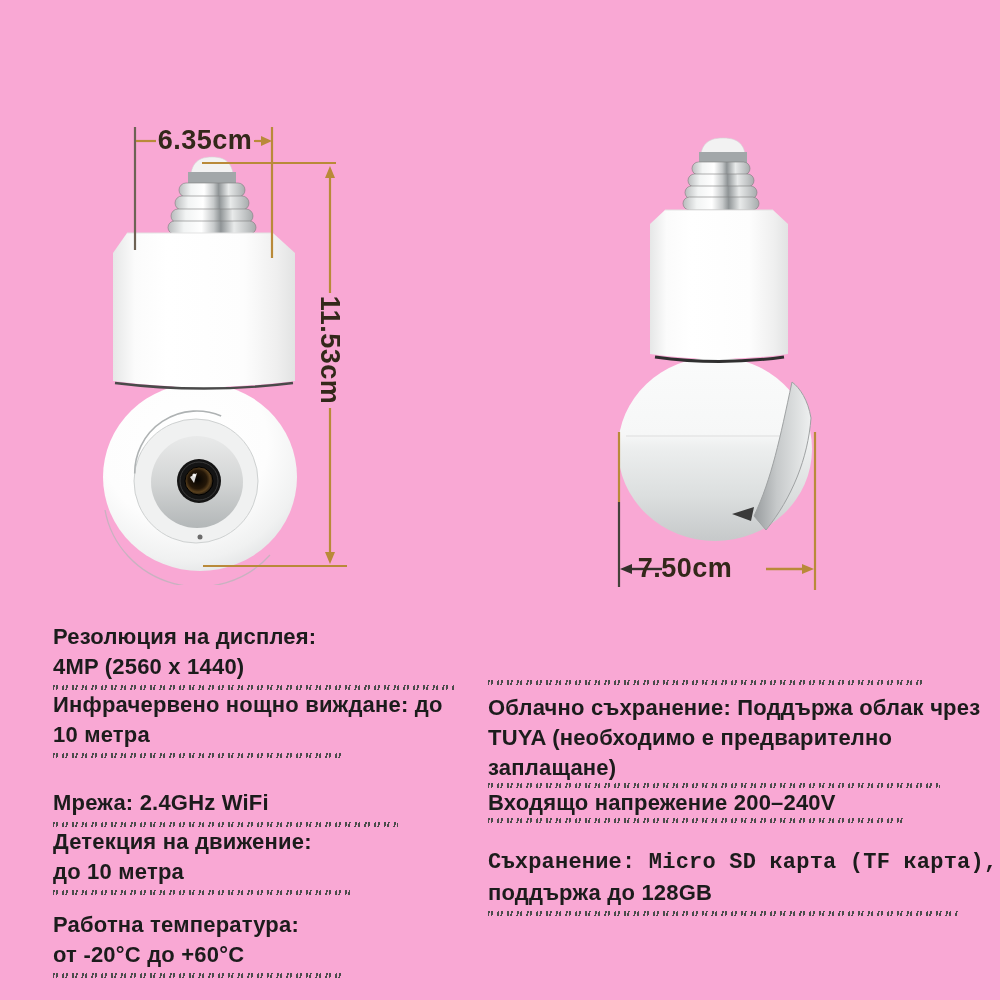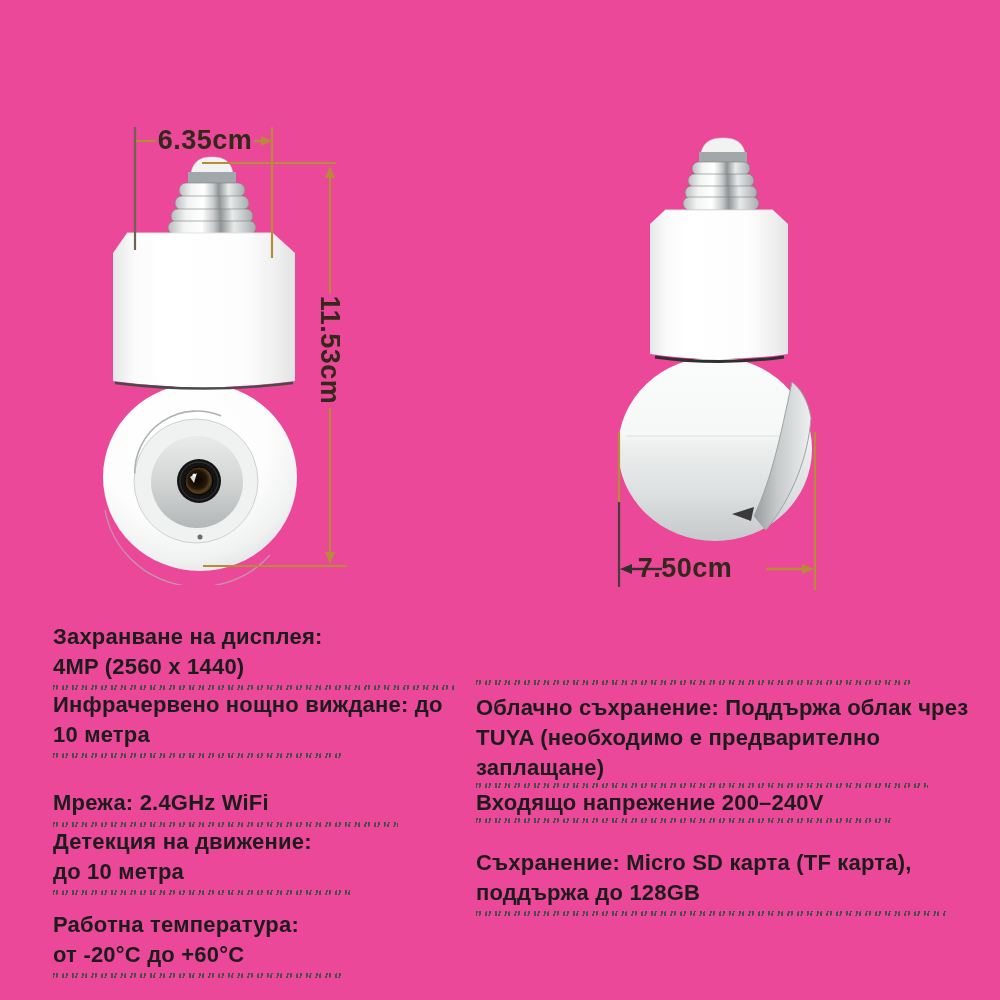--- a/index.html
+++ b/index.html
@@ -1,46 +1,46 @@
 <!DOCTYPE html>
 <html><head>
 <meta charset="utf-8">
 <style>
   html,body{margin:0;padding:0;}
   body{font-family:"Liberation Sans","DejaVu Sans",sans-serif;background:#fff;}
-  #canvas{position:relative;width:1000px;height:1000px;background:#ec4899;overflow:hidden;}
+  #canvas{position:relative;width:1000px;height:1000px;background:#f9a8d4;overflow:hidden;}
 
   .figure-svg{position:absolute;}
   #front-figure{left:40px;top:125px;}
   #rear-figure{left:600px;top:118px;}
 
   .dim-label{
     position:absolute;width:110px;text-align:center;
     font-weight:700;font-size:27px;line-height:28px;color:#33281a;letter-spacing:.5px;
     white-space:nowrap;
   }
   #dim-front-width{left:150px;top:126px;}
   #dim-front-height{left:275px;top:336px;transform:rotate(90deg);}
   #dim-rear-width{left:630px;top:554px;}
 
   .spec-col{position:absolute;color:#1c1c1c;}
   #spec-col-left{left:53px;top:616px;width:420px;}
-  #spec-col-right{left:476px;top:672px;width:500px;}
+  #spec-col-right{left:488px;top:672px;width:500px;}
   .spec-line{
     font-size:22px;font-weight:700;line-height:30px;letter-spacing:.2px;
     white-space:nowrap;color:#1c1c1c;
   }
   .divider{
     height:5px;margin-top:3px;
     background-image:repeating-linear-gradient(100deg,
       #4c4c4c 0px,#4c4c4c 1.8px,transparent 1.8px,transparent 3.4px,
       #4c4c4c 3.4px,#4c4c4c 5.2px,transparent 5.2px,transparent 9.6px);
   }
   .mt6{margin-top:6px;} .mt8{margin-top:8px;} .mt10{}
-  .mt30{margin-top:30px;} .mt25{margin-top:25px;} .mt4{margin-top:4px;} .mt3{margin-top:15px;}
+  .mt30{margin-top:30px;} .mt25{margin-top:25px;font-family:Liberation Mono, monospace;} .mt4{margin-top:4px;} .mt3{margin-top:15px;}
   .w402{width:402px;} .w289{width:289px;} .w345{width:345px;} .w297{width:297px;} .w292{width:292px;}
   .w434{width:434px;} .w452{width:452px;} .w415{width:415px;} .w470{width:470px;}
 </style>
 </head>
 <body>
 
 <div id="canvas">
 
   <svg id="front-figure" class="figure-svg" width="320" height="460" viewBox="0 0 320 460">
     <defs>
@@ -185,21 +185,21 @@
       <polygon points="214,451 202,446 202,456" fill="#b98a39"></polygon>
     </g>
   </svg>
 
   <div class="dim-label" id="dim-front-width">6.35cm</div>
   <div class="dim-label" id="dim-front-height">11.53cm</div>
   <div class="dim-label" id="dim-rear-width">7.50cm</div>
 
   <div class="spec-col" id="spec-col-left">
     <div>
-      <div class="spec-line mt6">Захранване на дисплея:</div>
+      <div class="spec-line mt6">Резолюция на дисплея:</div>
       <div class="spec-line">4MP (2560 x 1440)</div>
       <div class="divider w402"></div>
     </div>
     <div>
       <div class="spec-line mt10">Инфрачервено нощно виждане: до</div>
       <div class="spec-line">10 метра</div>
       <div class="divider w289"></div>
     </div>
     <div>
       <div class="spec-line mt30">Мрежа: 2.4GHz WiFi</div>

